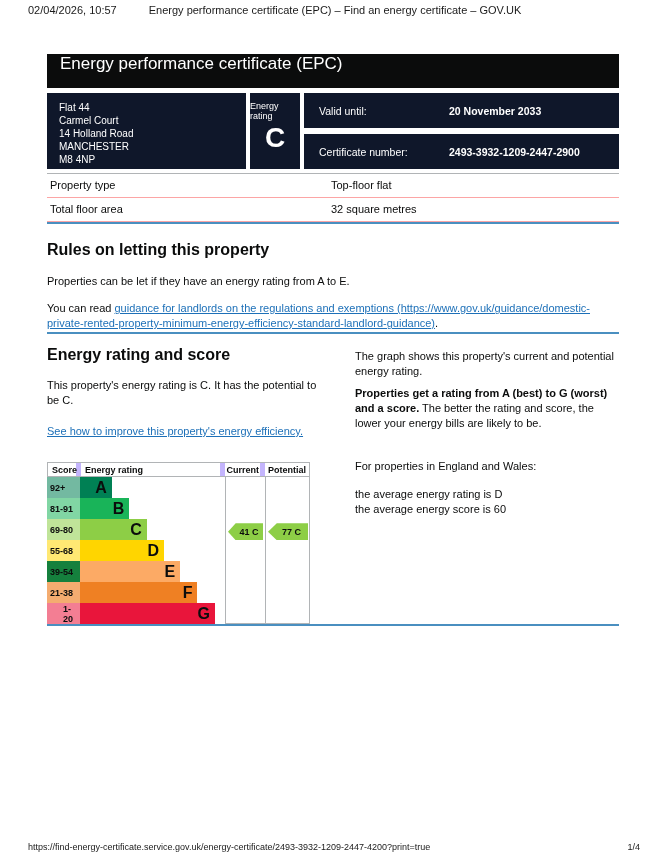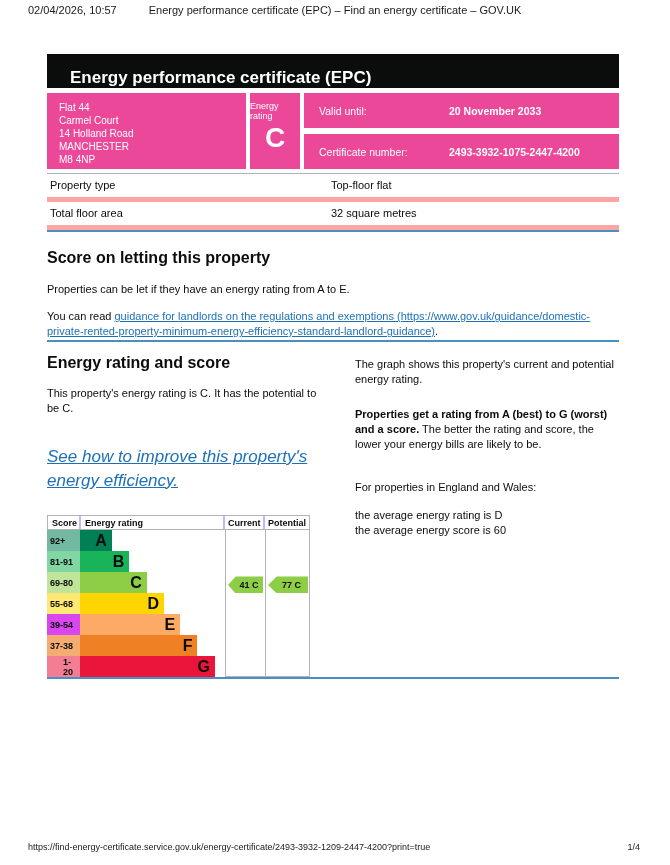--- a/index.html
+++ b/index.html
@@ -13,68 +13,68 @@
   .meta-date { position:absolute; left:28px; top:0; }
   .meta-title { display:block; width:100%; text-align:center; }
   .print-footer { position:absolute; bottom:13px; left:0; width:670px; font-size:9px; color:#1a1a1a; }
   .footer-url { position:absolute; left:28px; bottom:0; }
   .footer-page { position:absolute; right:30px; bottom:0; }
 
   .content { position:absolute; left:47px; top:54px; width:572px; }
 
   
   .epc-title-bar {
-    background:#0b0c0c; height:34px; display:flex; align-items:flex-end;
-    padding-left:23px; color:#ffffff; font-size:17px; font-weight:bold;
+    background:#0b0c0c; height:34px; display:flex; align-items:flex-start;
+    padding-left:13px; color:#ffffff; font-size:17px; font-weight:normal;
   }
 
   
   .summary-box { margin-top:5px; display:flex; gap:4px; height:76px; }
-  .box-cell { background:#ec4899; color:#ffffff; }
+  .box-cell { background:#0f172a; color:#ffffff; }
   .address-cell { width:199px; padding:8px 12px; font-size:10px; line-height:1.3; }
   .rating-cell { width:50px; display:flex; flex-direction:column; align-items:center; padding-top:8px; }
   .rating-label { font-size:9px; }
   .rating-letter { font-size:28px; font-weight:bold; line-height:1; margin-top:3px; }
   .box-right { flex:1; display:flex; flex-direction:column; gap:6px; }
   .box-right-row { flex:1; display:flex; align-items:center; padding-left:15px; font-size:10.5px; }
   .box-right-row .lbl { width:130px; }
   .box-right-row .val { font-weight:bold; }
 
   
   .property-table { margin-top:4px; border-top:1px solid #b1b4b6; font-size:11px; }
-  .pt-row { display:flex; padding:5px 0 6px 3px; border-bottom:5px solid #fca5a5; }
+  .pt-row { display:flex; padding:5px 0 6px 3px; border-bottom:1px solid #fca5a5; }
   .pt-label { width:281px; }
 
   hr.blue-divider { border:none; border-top:2px solid #4a8fc0; margin:0; }
   .div1 { margin-top:9px; }
   .div2 { margin-top:16px; }
   .div3 { margin-top:18px; }
 
   h2.section-heading { font-size:16px; font-weight:bold; color:#0b0c0c; }
   .rules-heading { margin-top:17px; }
   .body-text { font-size:11px; line-height:1.38; }
   .rules-p1 { margin-top:15px; }
   .rules-p2 { margin-top:12px; width:560px; }
   a.link { color:#1d70b8; text-decoration:underline; cursor:pointer; }
 
   
   .two-col { display:flex; margin-top:12px; }
   .col-left { width:283px; }
   .col-right { width:264px; margin-left:auto; }
   .left-p { margin-top:14px; }
-  .left-link { display:inline-block; margin-top:29px; font-size:17px; line-height:1.4;font-style:italic; }
+  .left-link { display:inline-block; margin-top:16px; font-size:11px; line-height:1.4; }
   .right-p1 { margin-top:3px; }
-  .right-p2 { margin-top:20px; }
+  .right-p2 { margin-top:7px; }
   .right-p3 { margin-top:28px; }
   .right-lines { margin-top:12px; }
 
   
   .epc-chart { margin-top:23px; width:263px; }
   .chart-header { display:flex; border:1px solid #b1b4b6; height:15px; font-size:9px; font-weight:bold; align-items:center; }
-  .chart-header .hc { height:100%; display:flex; align-items:center; border-right:2px solid #c4b5fd; }
+  .chart-header .hc { height:100%; display:flex; align-items:center; border-right:5px solid #c4b5fd; }
   .hc-score { width:33px; padding-left:4px; }
   .hc-rating { width:145px; padding-left:4px; }
   .hc-current { width:40px; justify-content:center; }
   .hc-potential { width:44px; justify-content:center; border-right:none !important; }
   .chart-body { position:relative; width:263px; height:147px; }
   .band-row { display:flex; height:21px; }
   .band-score { width:33px; font-size:9px; font-weight:bold; display:flex; align-items:center; padding-left:3px; }
   .band-bar-area { width:145px; }
   .band-bar { height:100%; display:flex; align-items:center; justify-content:flex-end; padding-right:5px; font-size:16px; font-weight:bold; color:#0b0c0c; }
   .overlay-col { position:absolute; top:0; height:147px; border-left:1px solid #b1b4b6; border-bottom:1px solid #b1b4b6; }
@@ -114,39 +114,39 @@
       <span class="rating-label">Energy rating</span>
       <span class="rating-letter">C</span>
     </div>
     <div class="box-right">
       <div class="box-cell box-right-row">
         <span class="lbl">Valid until:</span>
         <span class="val">20 November 2033</span>
       </div>
       <div class="box-cell box-right-row">
         <span class="lbl">Certificate number:</span>
-        <span class="val">2493-3932-1075-2447-4200</span>
+        <span class="val">2493-3932-1209-2447-2900</span>
       </div>
     </div>
   </div>
 
   <div class="property-table">
     <div class="pt-row">
       <span class="pt-label">Property type</span>
       <span class="pt-value">Top-floor flat</span>
     </div>
     <div class="pt-row">
       <span class="pt-label">Total floor area</span>
       <span class="pt-value">32 square metres</span>
     </div>
   </div>
 
   <hr class="blue-divider div1">
 
-  <h2 class="section-heading rules-heading">Score on letting this property</h2>
+  <h2 class="section-heading rules-heading">Rules on letting this property</h2>
   <p class="body-text rules-p1">Properties can be let if they have an energy rating from A to E.</p>
   <p class="body-text rules-p2"><span>You can read </span><a class="link">guidance for landlords on the regulations and exemptions (https://www.gov.uk/guidance/domestic-private-rented-property-minimum-energy-efficiency-standard-landlord-guidance)</a><span>.</span></p>
 
   <hr class="blue-divider div2">
 
   <div class="two-col">
     <div class="col-left">
       <h2 class="section-heading">Energy rating and score</h2>
       <p class="body-text left-p">This property's energy rating is C. It has the potential to be C.</p>
       <a class="link left-link">See how to improve this property's energy efficiency.</a>
@@ -177,27 +177,27 @@
                 <span class="band-bar" style="background: rgb(141, 206, 70); width: 46%;">C</span>
               </span>
           </div>
           <div class="band-row">
             <span class="band-score" style="background: rgb(255, 232, 115);">55-68</span>
             <span class="band-bar-area">
                 <span class="band-bar" style="background: rgb(255, 213, 0); width: 58%;">D</span>
               </span>
           </div>
           <div class="band-row">
-            <span class="band-score" style="background: #d946ef; text-align: center;">39-54</span>
+            <span class="band-score" style="background: #15803d; text-align: center;">39-54</span>
             <span class="band-bar-area">
                 <span class="band-bar" style="background: rgb(252, 170, 101); width: 69%;">E</span>
               </span>
           </div>
           <div class="band-row">
-            <span class="band-score" style="background: rgb(244, 172, 112);">37-38</span>
+            <span class="band-score" style="background: rgb(244, 172, 112);">21-38</span>
             <span class="band-bar-area">
                 <span class="band-bar" style="background: rgb(239, 128, 35); width: 81%;">F</span>
               </span>
           </div>
           <div class="band-row">
             <span class="band-score" style="background: rgb(243, 126, 147); padding-left: 16px;">1-20</span>
             <span class="band-bar-area">
                 <span class="band-bar" style="background: rgb(233, 21, 59); width: 93%;">G</span>
               </span>
           </div>

